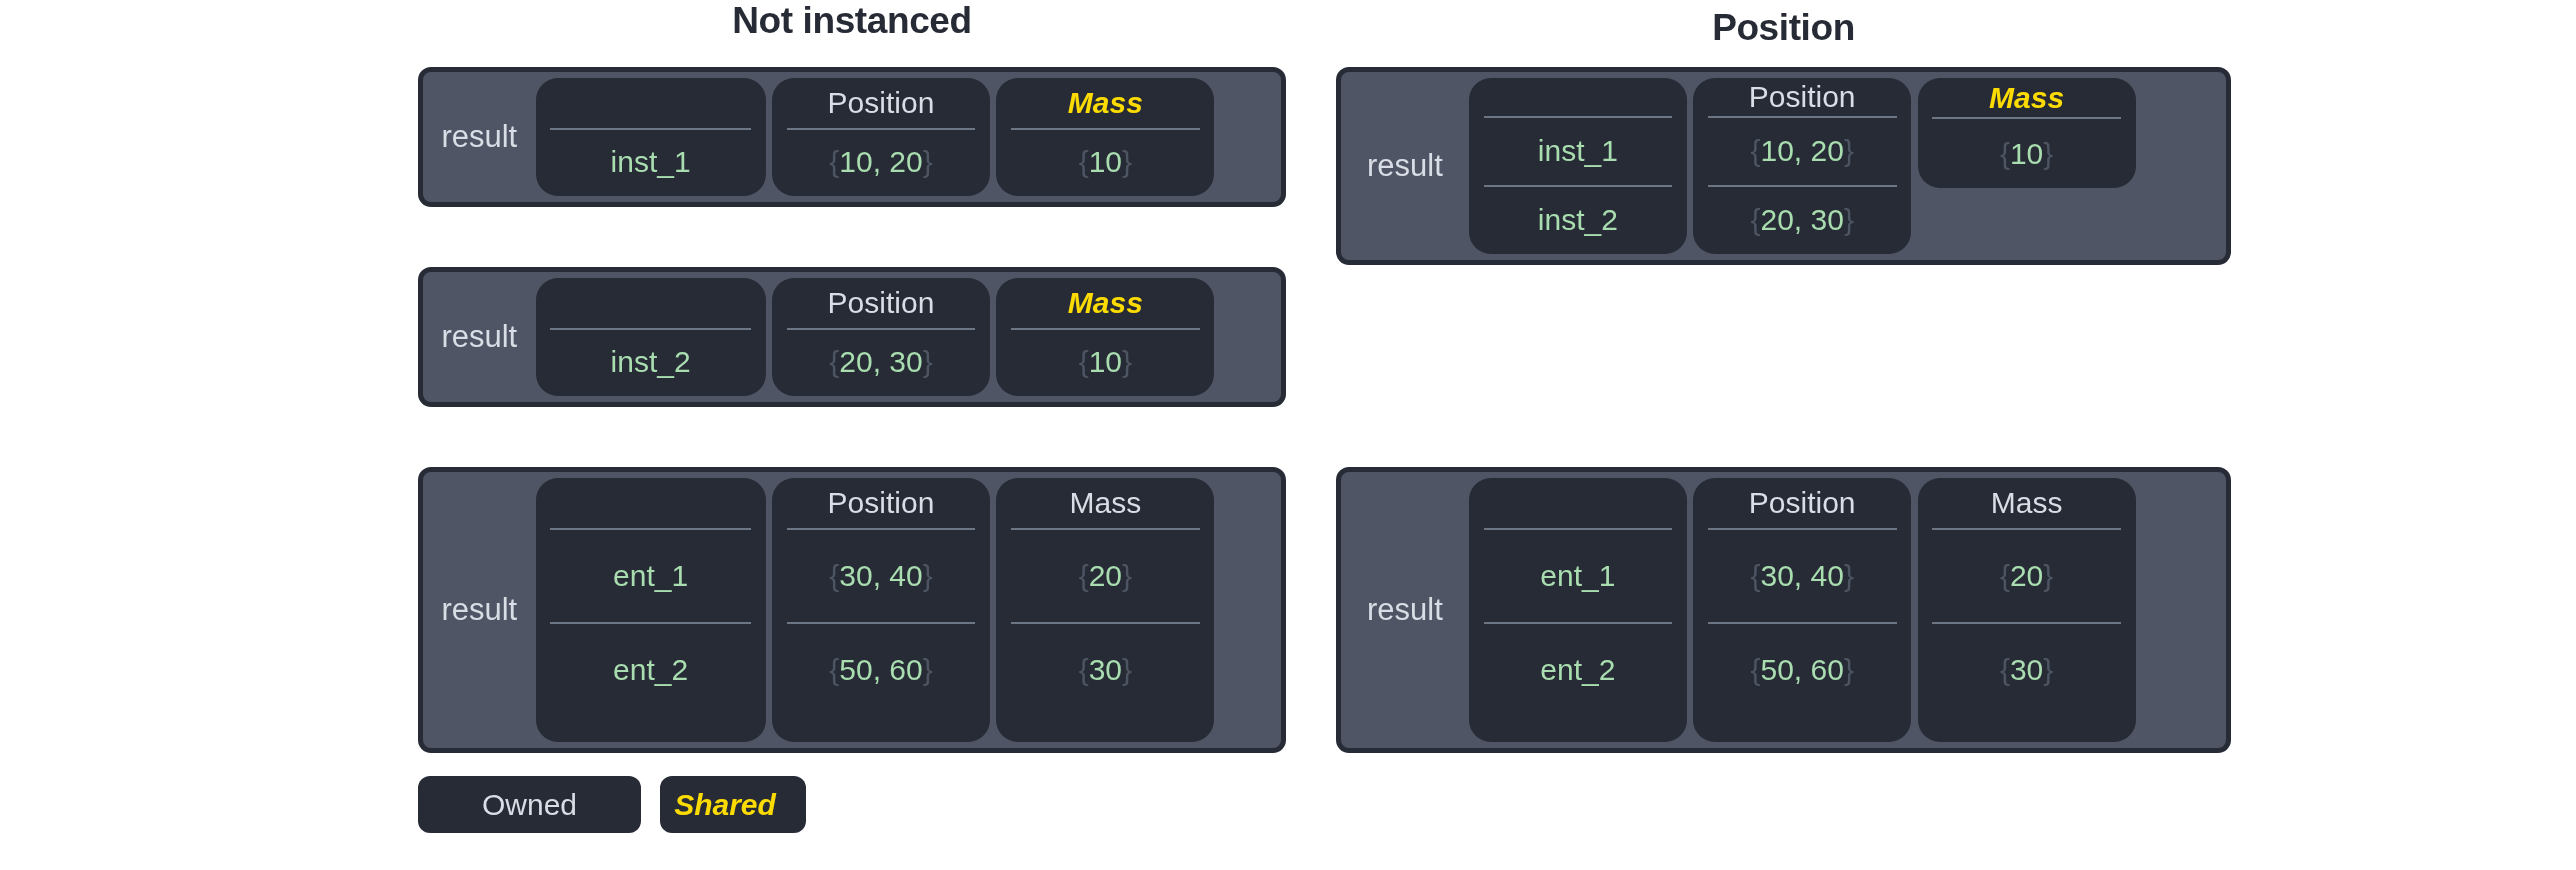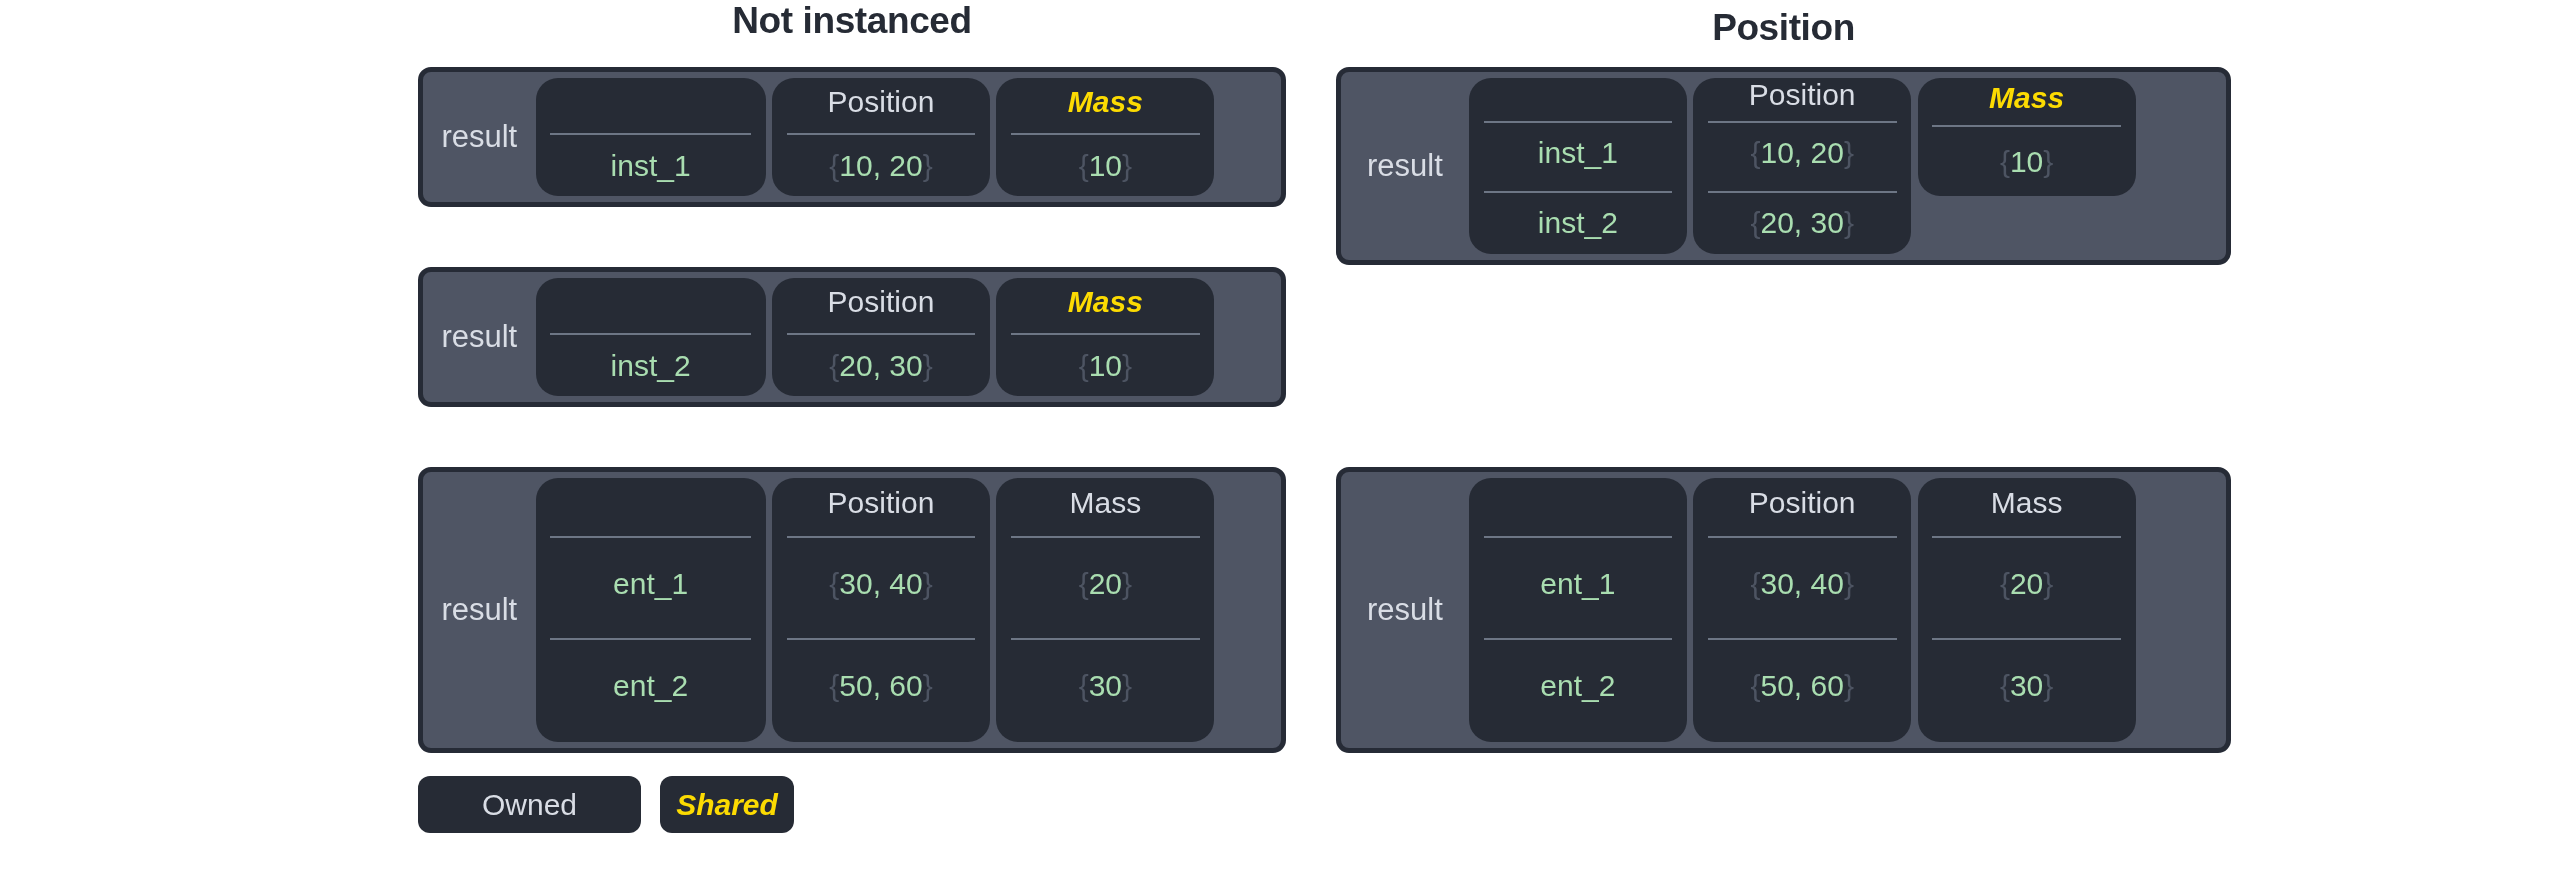--- a/index.html
+++ b/index.html
@@ -93,21 +93,20 @@
   .cell {
     font-size: 30px;
     color: #a9ddb0;
     text-align: center;
     white-space: nowrap;
     line-height: 1;
     border-top: 2.8px solid #6d7685;
     display: flex;
     align-items: center;
     justify-content: center;
-    margin-top: 8px;
   }
   .cell .brace { color: #4d5462; }
 
   
   .legend {
     position: absolute;
     display: flex;
     flex-direction: row;
     gap: 19px;
   }
@@ -233,21 +232,21 @@
           <span>30</span>
           <span class="brace">}</span>
       </div>
     </div>
 
   </div>
 </div>
 
 <div class="legend" style="left:418px; top:776px;">
   <div class="legend-chip" style="width:223px;">Owned</div>
-  <div class="legend-chip shared" style="width:134px;">Shared</div>
+  <div class="legend-chip shared" style="width:146px;padding-left:8px;">Shared</div>
 </div>
 
 <div class="result-box" style="left:1336px; top:67px; width:895px; height:198px;">
   <div class="result-label" style="padding-left:26px; padding-right:26px;">result</div>
   <div class="cols">
 
     <div class="col grow" style="width:218px;">
       <div class="col-head empty" style="height:39px;">&nbsp;</div>
       <div class="cell" style="height:69px;">inst_1</div>
       <div class="cell" style="height:69px;">inst_2</div>

